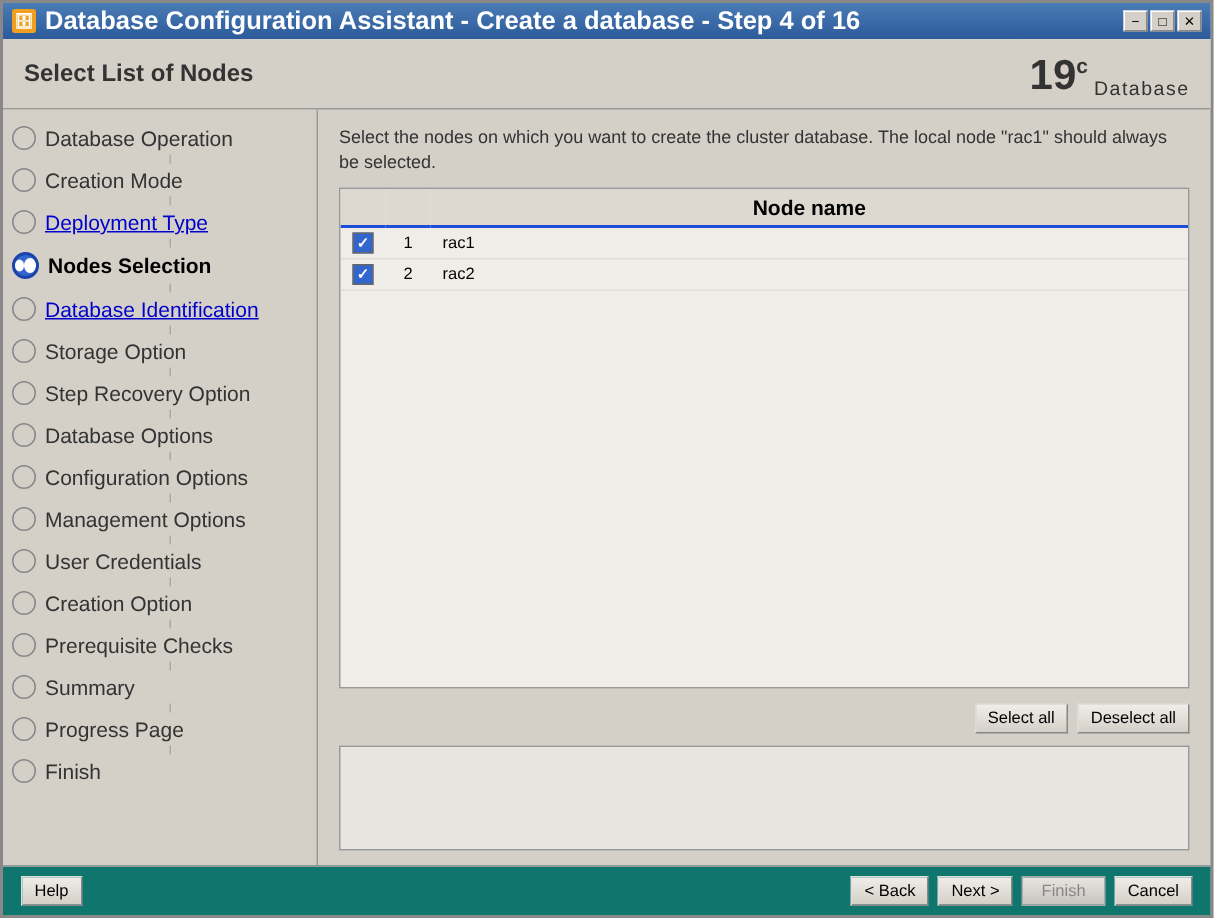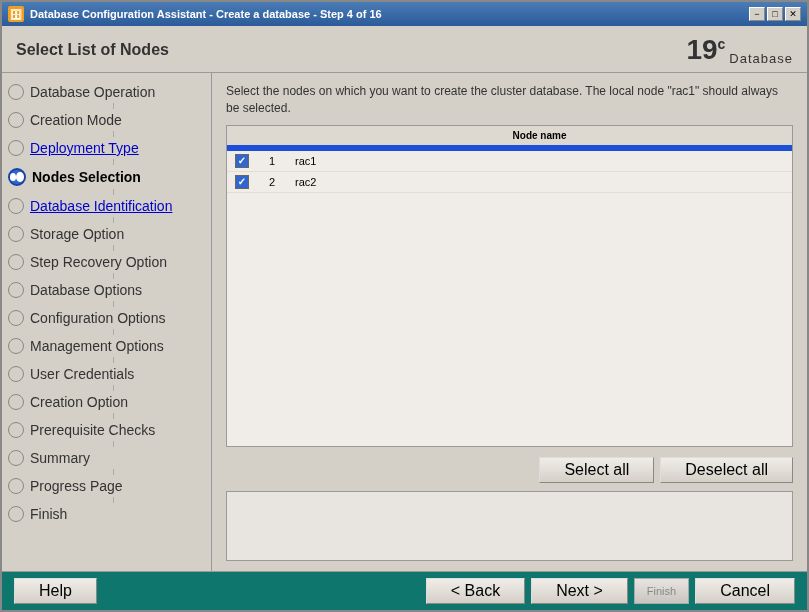--- a/index.html
+++ b/index.html
@@ -40,21 +40,21 @@
       background: #f0a020;
       border-radius: 2px;
       display: flex;
       align-items: center;
       justify-content: center;
       font-size: 10px;
       font-weight: bold;
       color: white;
     }
     .title-bar-text {
-      font-size: 11px;
+      font-size: 17px;
       font-weight: bold;
     }
     .title-bar-controls {
       display: flex;
       gap: 2px;
     }
     .title-btn {
       width: 16px;
       height: 14px;
       background: #d4d0c8;
@@ -184,24 +184,24 @@
       border: 1px solid #999;
       background: #f0ede8;
       overflow-y: auto;
     }
     .nodes-table {
       width: 100%;
       border-collapse: collapse;
     }
     .nodes-table th {
       background: #ddd9d0;
-      border-bottom: 6px solid #1d4ed8;
+      border-bottom: 2px solid #1d4ed8;
       padding: 4px 8px;
       text-align: center;
-      font-size: 10px;
+      font-size: 14px;
       font-weight: bold;
     }
     .nodes-table td {
       padding: 3px 8px;
       font-size: 11px;
       border-bottom: 1px solid #e0ddd8;
     }
     .checkbox-cell {
       width: 30px;
       text-align: center;
@@ -234,27 +234,27 @@
       justify-content: flex-end;
       gap: 6px;
       margin-top: 2px;
     }
     .text-area-box {
       height: 70px;
       border: 1px solid #999;
       background: #e8e5e0;
     }
     .btn {
-      padding: 3px 24px;
+      padding: 3px 8px;
       background: linear-gradient(to bottom, #f0ede8, #d4d0c8);
       border: 1px solid #888;
       border-top-color: #ddd;
       border-left-color: #ddd;
       cursor: pointer;
-      font-size: 16px;
+      font-size: 11px;
       color: #000;
     }
     .footer {
       display: flex;
       align-items: center;
       justify-content: space-between;
       padding: 6px 12px;
       border-top: 1px solid #999;
       background: #0f766e;
       flex-shrink: 0;

